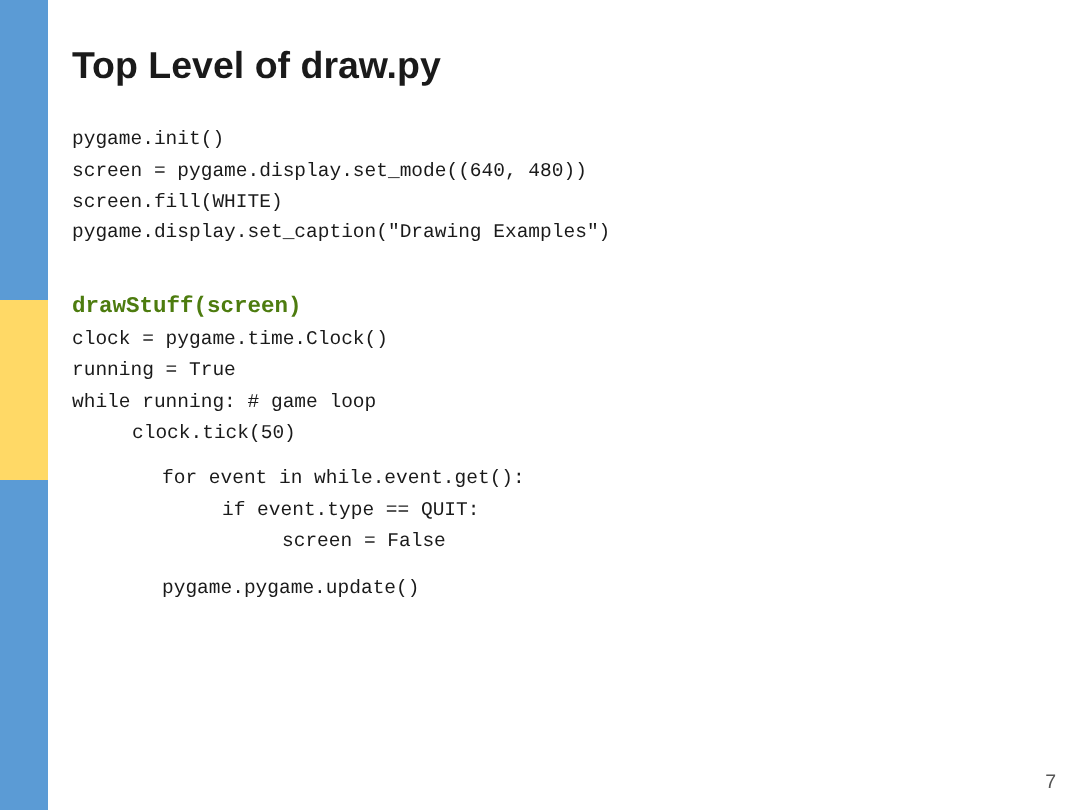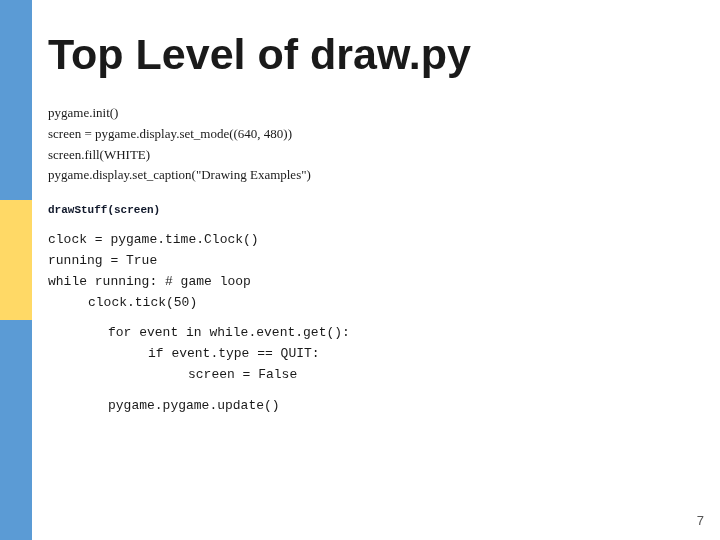--- a/index.html
+++ b/index.html
@@ -48,45 +48,44 @@
     
     .content {
       position: absolute;
       left: 48px;
       top: 30px;
       right: 20px;
       bottom: 20px;
     }
 
     .slide-title {
-      font-size: 43px;
+      font-size: 25px;
       font-weight: bold;
       color: #1a1a1a;
       margin-bottom: 24px;
       font-family: Arial, sans-serif;
     }
 
     .code-block {
       font-family: 'Courier New', Courier, monospace;
       font-size: 13px;
       color: #1a1a1a;
       line-height: 1.6;
     }
 
     .section-init {
-      margin-bottom: 18px;
-      font-family: Liberation Serif, serif;
+      margin-bottom: 30px;
     }
 
     .draw-stuff-label {
       font-family: 'Courier New', Courier, monospace;
-      font-size: 11px;
+      font-size: 15px;
       font-weight: bold;
-      color: #0f172a;
-      margin-bottom: 14px;
+      color: #4d7c0f;
+      margin-bottom: 3px;
     }
 
     .section-game-loop {
       margin-bottom: 4px;
     }
 
     .section-event {
       margin-top: 10px;
       margin-bottom: 10px;
       padding-left: 60px;

